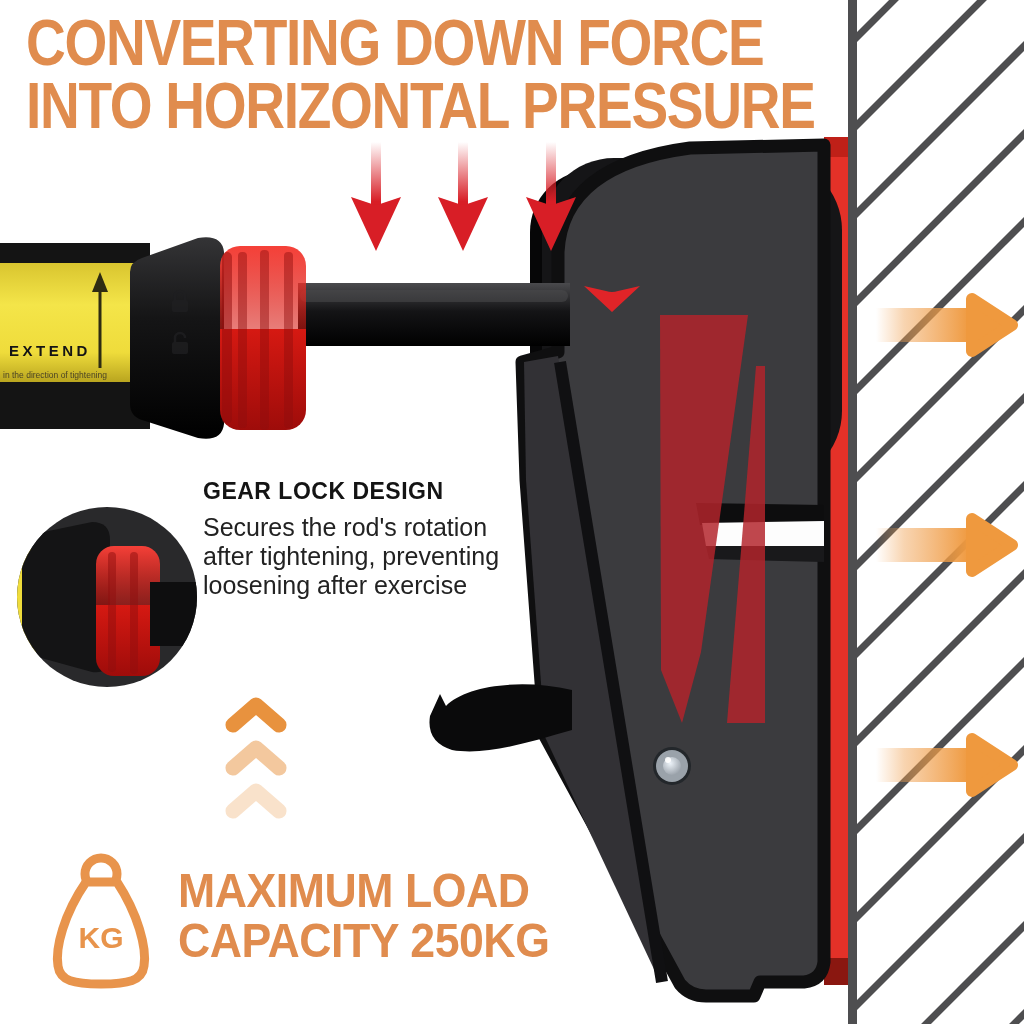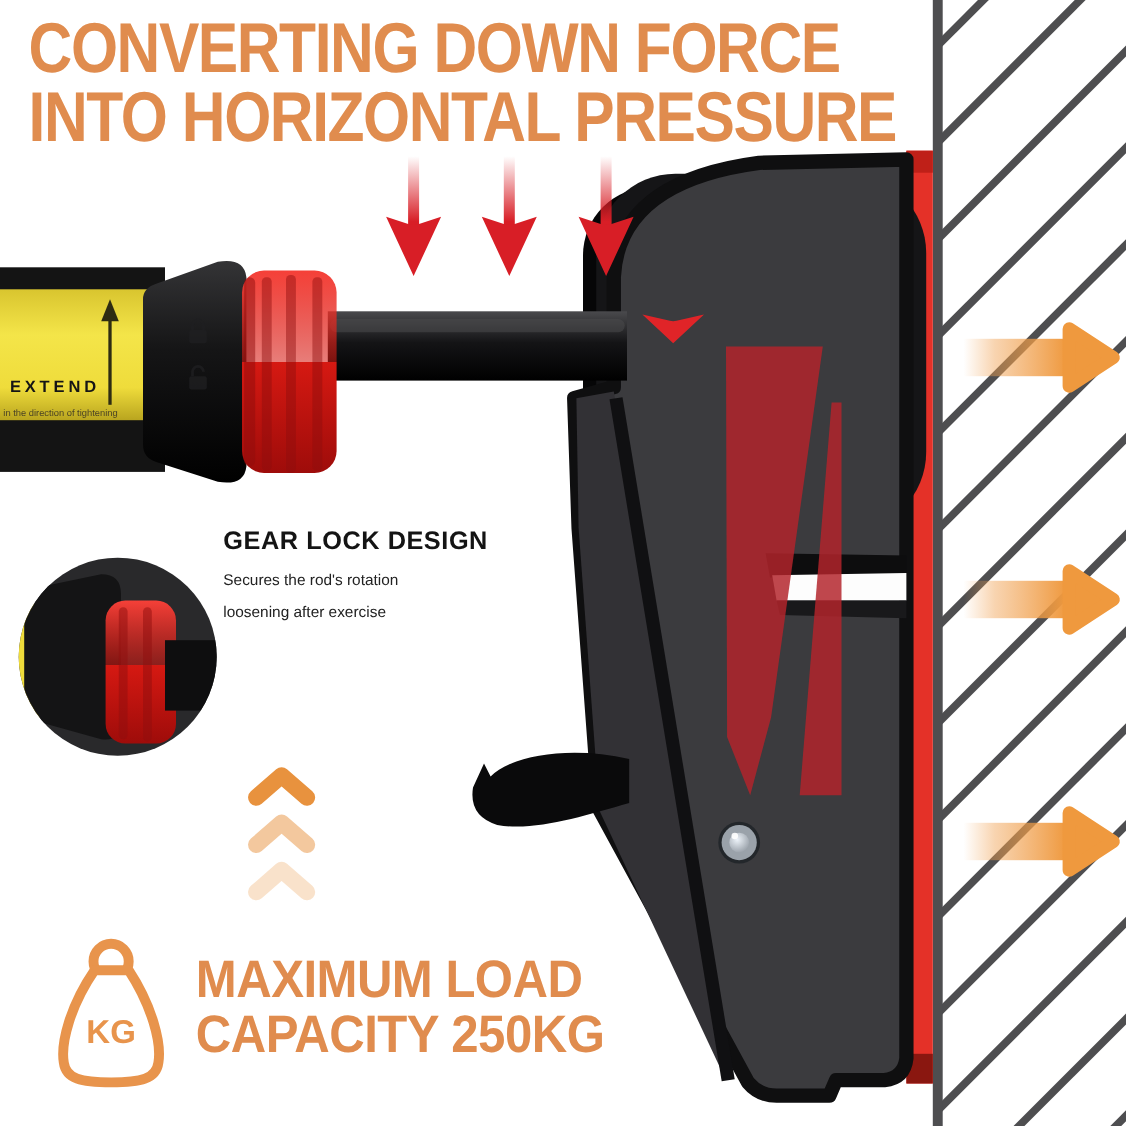--- a/index.html
+++ b/index.html
@@ -5,21 +5,21 @@
   html,body{margin:0;padding:0;background:#888;}
   #stage{position:relative;width:1024px;height:1024px;background:#ffffff;overflow:hidden;
          font-family:"Liberation Sans", sans-serif;}
   #art{position:absolute;left:0;top:0;width:1024px;height:1024px;}
   svg text{font-family:"Liberation Sans", sans-serif;}
   .headline{position:absolute;left:26px;top:12px;font-weight:800;font-size:64px;line-height:63px;
             letter-spacing:-1.5px;color:#E08C4E;transform:scaleX(.86);transform-origin:left top;
             white-space:nowrap;}
   .callout{position:absolute;left:203px;top:442px;color:#1b1b1b;margin-top:36px;}
   .callout .h{font-weight:800;font-size:23px;letter-spacing:.5px;margin-bottom:8px;color:#141414;}
-  .callout .l{font-size:14px;line-height:29px;color:#222;}
+  .callout .l{font-size:25px;line-height:29px;color:#222;}
   .maxload{position:absolute;left:178px;top:866px;font-weight:800;font-size:48px;line-height:50px;
            letter-spacing:-.5px;color:#E08C4E;transform:scaleX(.93);transform-origin:left top;
            white-space:nowrap;}
 </style>
 </head>
 <body>
 
 <div id="stage">
 
   <svg id="art" viewBox="0 0 1024 1024">
@@ -210,20 +210,21 @@
   </svg>
 
   <div class="headline">
     <div>CONVERTING DOWN FORCE</div>
     <div>INTO HORIZONTAL PRESSURE</div>
   </div>
 
   <div class="callout">
     <div class="h">GEAR LOCK DESIGN</div>
     <div class="l">Secures the rod's rotation</div>
+    <div class="l">after tightening, preventing</div>
     <div class="l">loosening after exercise</div>
   </div>
 
   <div class="maxload">
     <div>MAXIMUM LOAD</div>
     <div>CAPACITY 250KG</div>
   </div>
 
 </div>
 

